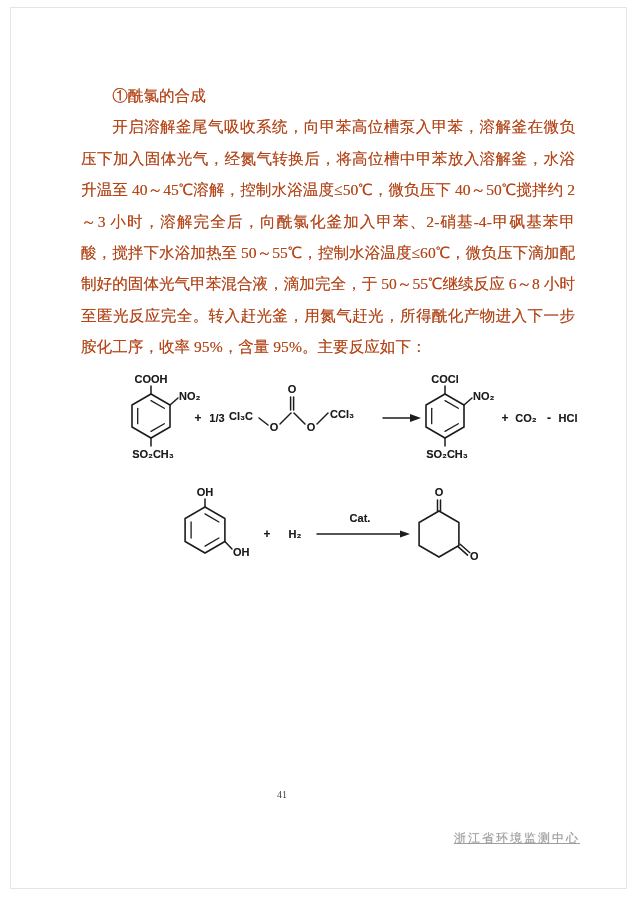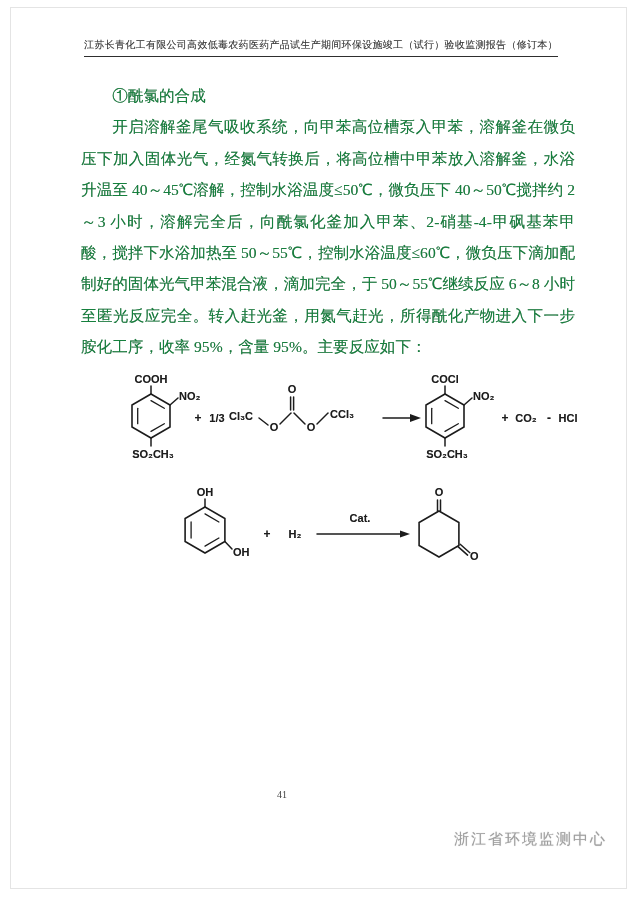--- a/index.html
+++ b/index.html
@@ -20,21 +20,21 @@
     text-align:center;
     font-size:10px;letter-spacing:.3px;
     color:#3c3c3c;
     border-bottom:1.5px solid #2e2e2e;
     padding-bottom:4px;
     text-shadow:0 0 .5px rgba(0,0,0,.35);
   }
   .content{
     position:absolute;top:80px;left:81px;width:494px;
     font-size:15.6px;line-height:31.4px;
-    color:#15803d;
+    color:#c2410c;
     text-shadow:0 0 .5px rgba(0,0,0,.4);
   }
   .heading{ text-indent:2em; }
   .para{ margin:0; text-indent:2em; text-align:justify; }
   .scheme{ display:block; }
   .scheme1{ margin:3px 0 1px 20px; }
   .scheme2{ margin:6px 0 0 74px; }
   .scheme line{ stroke:#1c1c1c; stroke-width:1.5; stroke-linecap:round; }
   .scheme .ring{ stroke:#1c1c1c; stroke-width:1.6; fill:none; }
   .scheme .inner{ stroke-width:1.3; }
@@ -42,34 +42,32 @@
   .scheme text{ font-family:"Liberation Sans",sans-serif; font-weight:700; fill:#1c1c1c; }
   .scheme .f{ font-size:11px; }
   .scheme .op{ font-size:12px; }
   .footer-pagenum{
     position:absolute;top:789px;left:277px;
     font-size:10px;color:#444;
     font-family:"Liberation Serif",serif;
   }
   .footer-watermark{
     position:absolute;top:830px;left:454px;
-    font-size:15px;letter-spacing:2px;
+    font-size:12px;letter-spacing:2px;
     color:#9e9e9e;
     text-shadow:0 0 1px rgba(160,160,160,.6);
+    text-decoration:underline;
   }
 </style>
 </head>
 <body>
 
 <div class="page">
   <div class="scan-frame"></div>
 
-  <div class="header">
-    <span>江苏长青化工有限公司高效低毒农药医药产品试生产期间环保设施竣工（试行）验收监测报告（修订本）</span>
-  </div>
 
   <div class="content">
 
     <div class="heading">①酰氯的合成</div>
     <p class="para">开启溶解釜尾气吸收系统，向甲苯高位槽泵入甲苯，溶解釜在微负压下加入固体光气，经氮气转换后，将高位槽中甲苯放入溶解釜，水浴升温至 40～45℃溶解，控制水浴温度≤50℃，微负压下 40～50℃搅拌约 2～3 小时，溶解完全后，向酰氯化釜加入甲苯、2-硝基-4-甲砜基苯甲酸，搅拌下水浴加热至 50～55℃，控制水浴温度≤60℃，微负压下滴加配制好的固体光气甲苯混合液，滴加完全，于 50～55℃继续反应 6～8 小时至匿光反应完全。转入赶光釜，用氮气赶光，所得酰化产物进入下一步胺化工序，收率 95%，含量 95%。主要反应如下：</p>
 
     <svg class="scheme scheme1" width="480" height="100" viewBox="0 0 480 100">
 
       <g transform="translate(50,50)">
         <polygon class="ring" points="0,-22 19,-11 19,11 0,22 -19,11 -19,-11"></polygon>

